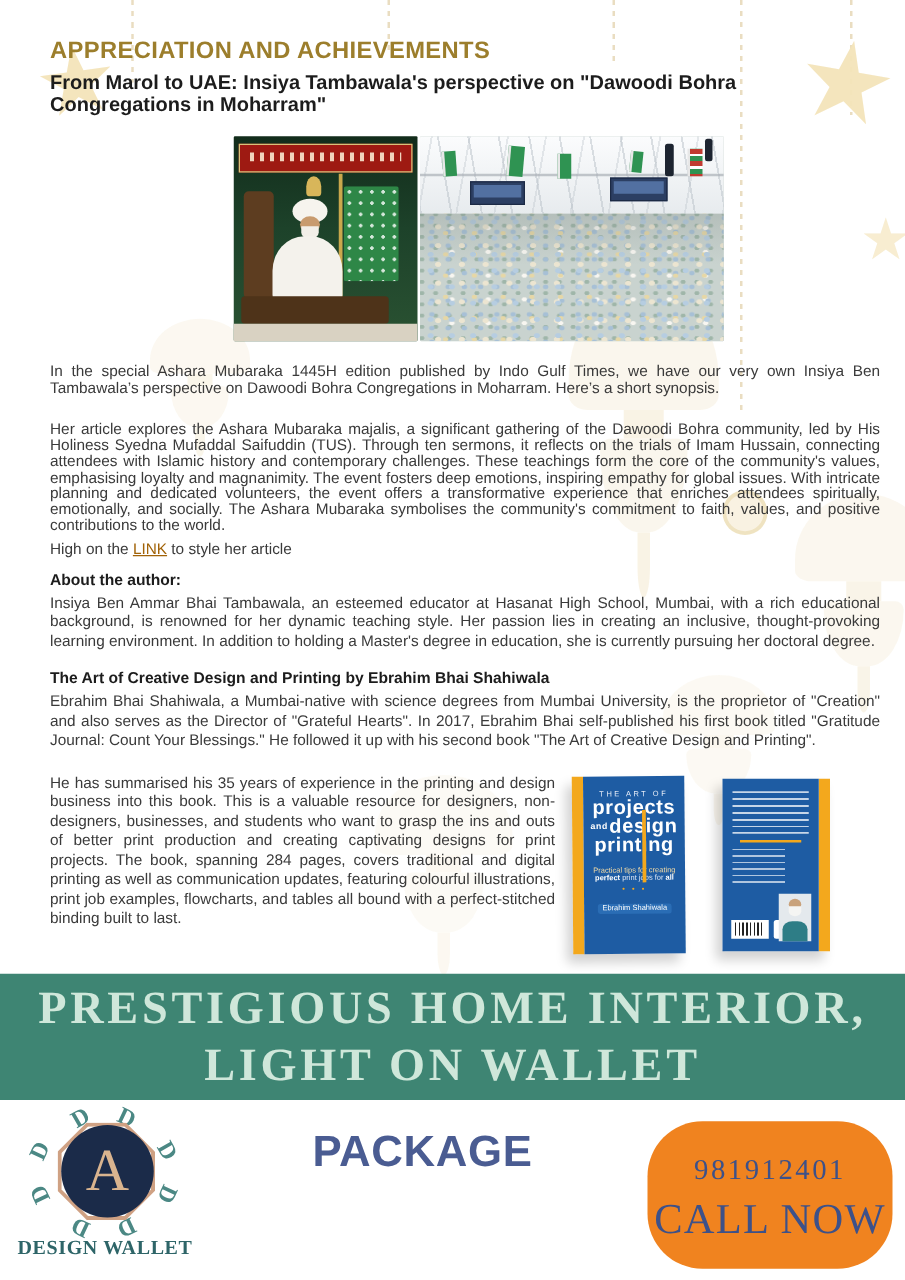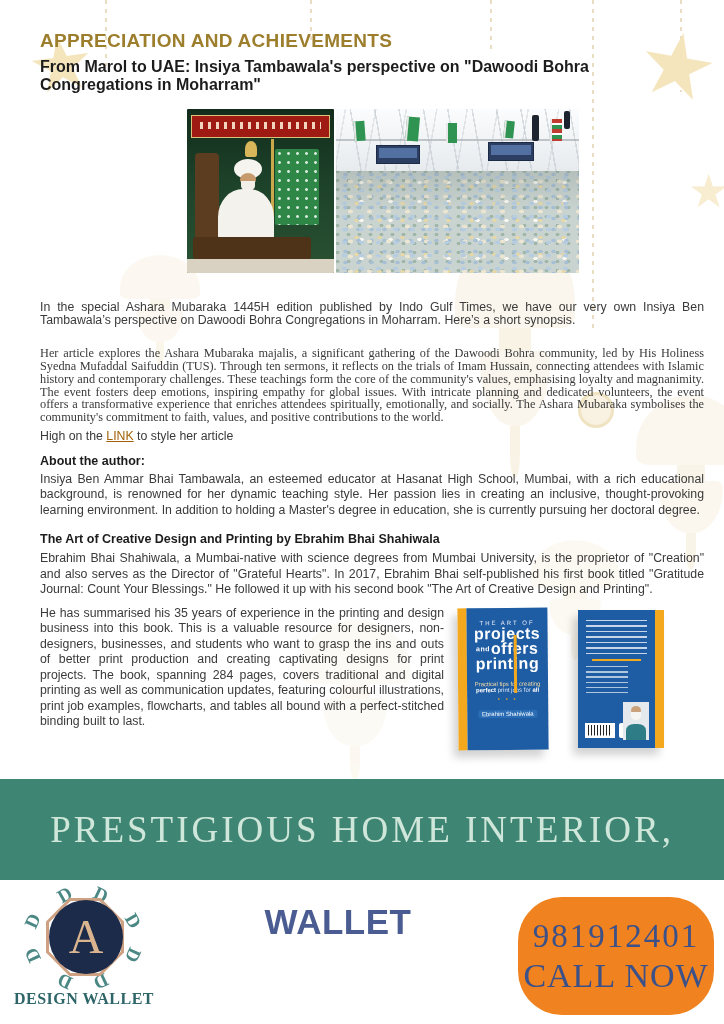--- a/index.html
+++ b/index.html
@@ -21,22 +21,22 @@
                  border-radius:12% 12% 50% 50%/14% 14% 95% 95%;}
   .lantern .tassel{width:9%;height:21%;margin:0 auto;background:rgba(243,232,204,.9);
                    border-radius:0 0 50% 50%;}
 
   
   .content{position:relative;z-index:1;padding:0 20px 0 40px;}
   h1.title{margin:30px 0 6px;font-size:19px;font-weight:bold;color:#9c7e2c;letter-spacing:.3px;}
   h2.subtitle{margin:0;font-size:16px;font-weight:bold;color:#1c1c1c;}
   p{margin:0;text-align:justify;font-size:12.3px;line-height:15.5px;}
   p.tight{line-height:12.9px;}
-  .intro{margin-top:28px;}
-  .synopsis{margin-top:20px;font-family:Liberation Serif, serif;}
+  .intro{margin-top:18px;}
+  .synopsis{margin-top:20px;}
   .link-line{margin-top:5px;text-align:left;}
   .link-line a{color:#a16207;text-decoration:underline;}
   h3.subhead{margin:9px 0 4px;font-size:12.5px;font-weight:bold;color:#1c1c1c;}
   h3.bookhead{margin:14px 0 5px;}
 
   
   .photos{margin:15px 0 0 147px;width:392px;height:164px;display:flex;gap:2px;}
   .photo{position:relative;overflow:hidden;border-radius:1px;}
   .photo-left{width:147px;background:linear-gradient(180deg,#122c1b 0%,#1d422a 45%,#2a5232 100%);}
   .pl-banner{position:absolute;left:4px;right:4px;top:6px;height:21px;background:#9e1a12;
@@ -76,21 +76,21 @@
         radial-gradient(#e6d7a6 1.9px,transparent 2.5px),
         radial-gradient(#a7c0d6 1.9px,transparent 2.5px),
         radial-gradient(#f8f6f1 2px,transparent 2.6px),
         radial-gradient(#9fb6a9 1.7px,transparent 2.3px);
       background-size:17px 13px,19px 15px,23px 17px,13px 11px,29px 19px,11px 9px;
       background-position:0 0,5px 3px,9px 7px,3px 9px,11px 2px,7px 5px;}
   .pr-crowd:after{content:"";position:absolute;inset:0;
       background:linear-gradient(180deg,rgba(120,130,125,.25),rgba(255,255,255,0) 40%);}
 
   
-  .two-col{display:flex;margin-top:8px;height:148px;}
+  .two-col{display:flex;margin-top:18px;height:148px;}
   .col-text{width:404px;}
   .col-books{flex:1;position:relative;}
   .book{position:absolute;display:flex;box-shadow:-5px 7px 9px rgba(0,0,0,.18);border-radius:2px;}
   .book-front{left:14px;top:2px;width:90px;height:142px;transform:rotate(-.5deg);}
   .book-back{left:134px;top:4px;width:86px;height:138px;}
   .spine{width:9px;background:#f3a81d;}
   .cover{flex:1;background:#1e5ca3;position:relative;color:#ffffff;text-align:center;overflow:hidden;}
   .cv-top{margin-top:12px;font-size:6px;letter-spacing:2px;color:#e8eef8;}
   .cv-w{font-size:16px;font-weight:bold;line-height:15px;letter-spacing:.5px;}
   .cv-and{font-size:7px;font-weight:bold;vertical-align:3px;margin-right:1px;}
@@ -112,21 +112,21 @@
   .bk-logo{position:absolute;left:41px;bottom:10px;width:14px;height:15px;background:#ffffff;border-radius:2px;}
   .bk-photo{position:absolute;right:6px;bottom:8px;width:26px;height:38px;background:#e4e9ed;}
   .bk-photo .head{position:absolute;left:8px;top:4px;width:10px;height:9px;background:#c9a27b;border-radius:50%;}
   .bk-photo .beard{position:absolute;left:8px;top:10px;width:10px;height:8px;background:#f5f5f3;border-radius:0 0 50% 50%;}
   .bk-photo .body{position:absolute;left:3px;bottom:0;width:20px;height:16px;background:#2e7d86;border-radius:40% 40% 0 0;}
 
   
   .banner{position:absolute;left:0;top:779px;width:724px;height:101px;background:#3e8573;z-index:2;
           display:flex;flex-direction:column;justify-content:center;align-items:center;
           font-family:"Liberation Serif",serif;color:#cfe7da;}
-  .banner .bline{font-size:37px;line-height:46px;letter-spacing:3px;}
+  .banner .bline{font-size:37px;line-height:46px;letter-spacing:3px;font-weight:bold;}
 
   
   .footer{position:absolute;left:0;top:880px;width:724px;height:144px;background:#ffffff;z-index:2;
           display:flex;align-items:flex-start;}
   .logo-wrap{width:158px;padding-left:10px;box-sizing:border-box;text-align:center;}
   .logo{position:relative;width:112px;height:100px;margin:8px auto 0;}
   .logo .octagon{position:absolute;left:18px;top:10px;width:78px;height:78px;
        background:#cfa183;clip-path:polygon(30% 0,70% 0,100% 30%,100% 70%,70% 100%,30% 100%,0 70%,0 30%);}
   .logo .octagon-in{position:absolute;left:21px;top:13px;width:72px;height:72px;background:#ffffff;
        clip-path:polygon(30% 0,70% 0,100% 30%,100% 70%,70% 100%,30% 100%,0 70%,0 30%);}
@@ -135,21 +135,21 @@
        font-family:"Liberation Serif",serif;font-size:48px;line-height:54px;color:#d9b48f;}
   .d-letter{position:absolute;font-family:"Liberation Serif",serif;font-weight:bold;
        font-size:19px;color:#4b8884;}
   .logo-caption{margin-top:2px;font-family:"Liberation Serif",serif;font-weight:bold;
        font-size:16px;letter-spacing:.5px;color:#2e6568;}
   .offer{flex:1;text-align:center;margin-top:22px;color:#4a5c92;font-weight:bold;
          font-size:35px;line-height:40px;letter-spacing:.5px;}
   .pill{width:196px;height:118px;margin:17px 10px 0 0;background:#f0831f;border-radius:44px;
         display:flex;flex-direction:column;justify-content:center;align-items:center;
         font-family:"Liberation Serif",serif;color:#3d5189;cursor:pointer;}
-  .pill .phone{font-size:33px;line-height:40px;letter-spacing:2px;}
+  .pill .phone{font-size:23px;line-height:40px;letter-spacing:2px;}
   .pill .cta{font-size:34px;line-height:40px;letter-spacing:1px;}
 </style>
 </head>
 <body>
 
 <div class="page">
 
   <div class="decor">
     <div class="chain" style="left:105px;height:66px;"></div>
     <div class="chain" style="left:310px;height:40px;"></div>
@@ -246,21 +246,21 @@
     <div class="two-col">
       <div class="col-text">
         <p>He has summarised his 35 years of experience in the printing and design business into this book. This is a valuable resource for designers, non-designers, businesses, and students who want to grasp the ins and outs of better print production and creating captivating designs for print projects. The book, spanning 284 pages, covers traditional and digital printing as well as communication updates, featuring colourful illustrations, print job examples, flowcharts, and tables all bound with a perfect-stitched binding built to last.</p>
       </div>
       <div class="col-books">
         <div class="book book-front">
           <div class="spine"></div>
           <div class="cover">
             <div class="cv-top">THE ART OF</div>
             <div class="cv-w">projects</div>
-            <div class="cv-w"><span class="cv-and">and</span><span>offers</span></div>
+            <div class="cv-w"><span class="cv-and">and</span><span>design</span></div>
             <div class="cv-w">printing</div>
             <div class="cv-bar"></div>
             <div class="cv-sub1">Practical tips for creating</div>
             <div class="cv-sub2"><b>perfect</b><span> print jobs for </span><b>all</b></div>
             <div class="cv-dots">• • •</div>
             <div class="cv-author">Ebrahim Shahiwala</div>
           </div>
         </div>
         <div class="book book-back">
           <div class="cover">
@@ -276,20 +276,21 @@
             </div>
           </div>
           <div class="spine"></div>
         </div>
       </div>
     </div>
   </div>
 
   <div class="banner">
     <div class="bline">PRESTIGIOUS HOME INTERIOR,</div>
+    <div class="bline">LIGHT ON WALLET</div>
   </div>
 
   <div class="footer">
     <div class="logo-wrap">
       <div class="logo">
         <span class="d-letter" style="left:30px;top:-4px;transform:rotate(-30deg);">D</span>
         <span class="d-letter" style="left:66px;top:-4px;transform:rotate(25deg);">D</span>
         <span class="d-letter" style="left:-2px;top:22px;transform:rotate(-65deg);">D</span>
         <span class="d-letter" style="left:98px;top:22px;transform:rotate(60deg);">D</span>
         <span class="d-letter" style="left:-2px;top:56px;transform:rotate(-115deg);">D</span>
@@ -297,21 +298,21 @@
         <span class="d-letter" style="left:30px;top:82px;transform:rotate(-155deg);">D</span>
         <span class="d-letter" style="left:66px;top:82px;transform:rotate(155deg);">D</span>
         <div class="octagon"></div>
         <div class="octagon-in"></div>
         <div class="disc"></div>
         <div class="a-letter">A</div>
       </div>
       <div class="logo-caption">DESIGN WALLET</div>
     </div>
     <div class="offer">
-      <div>WALLET</div>
+      <div>PACKAGE</div>
     </div>
     <div class="pill">
       <div class="phone">981912401</div>
       <div class="cta">CALL NOW</div>
     </div>
   </div>
 
 </div>
 
 </body></html>

